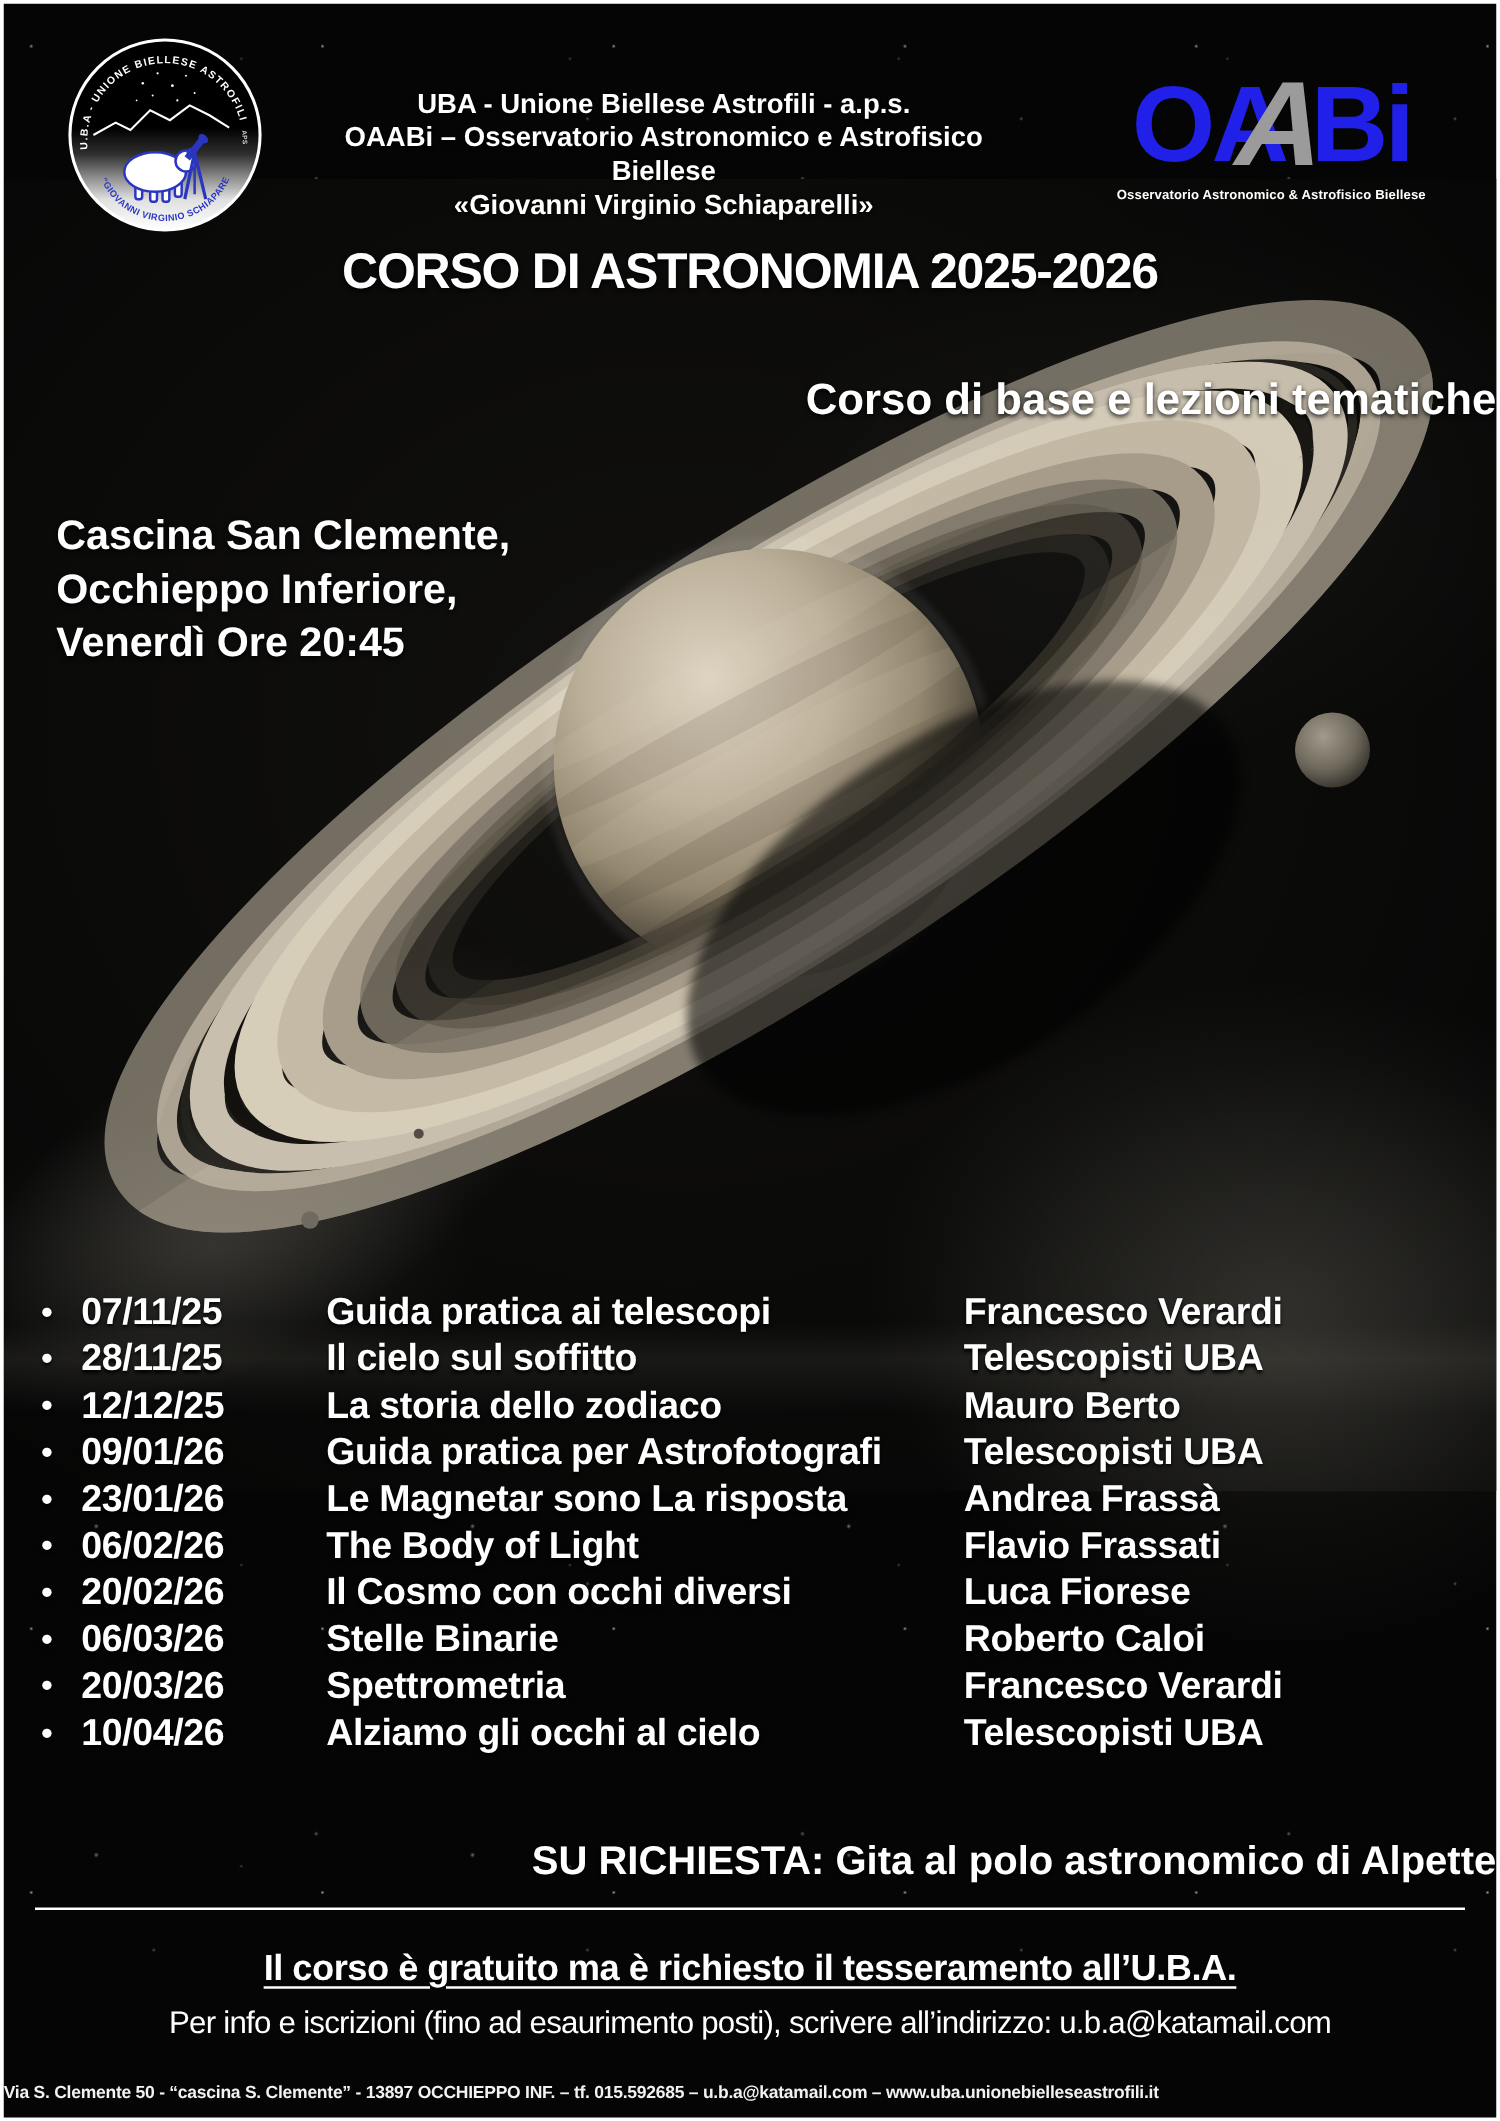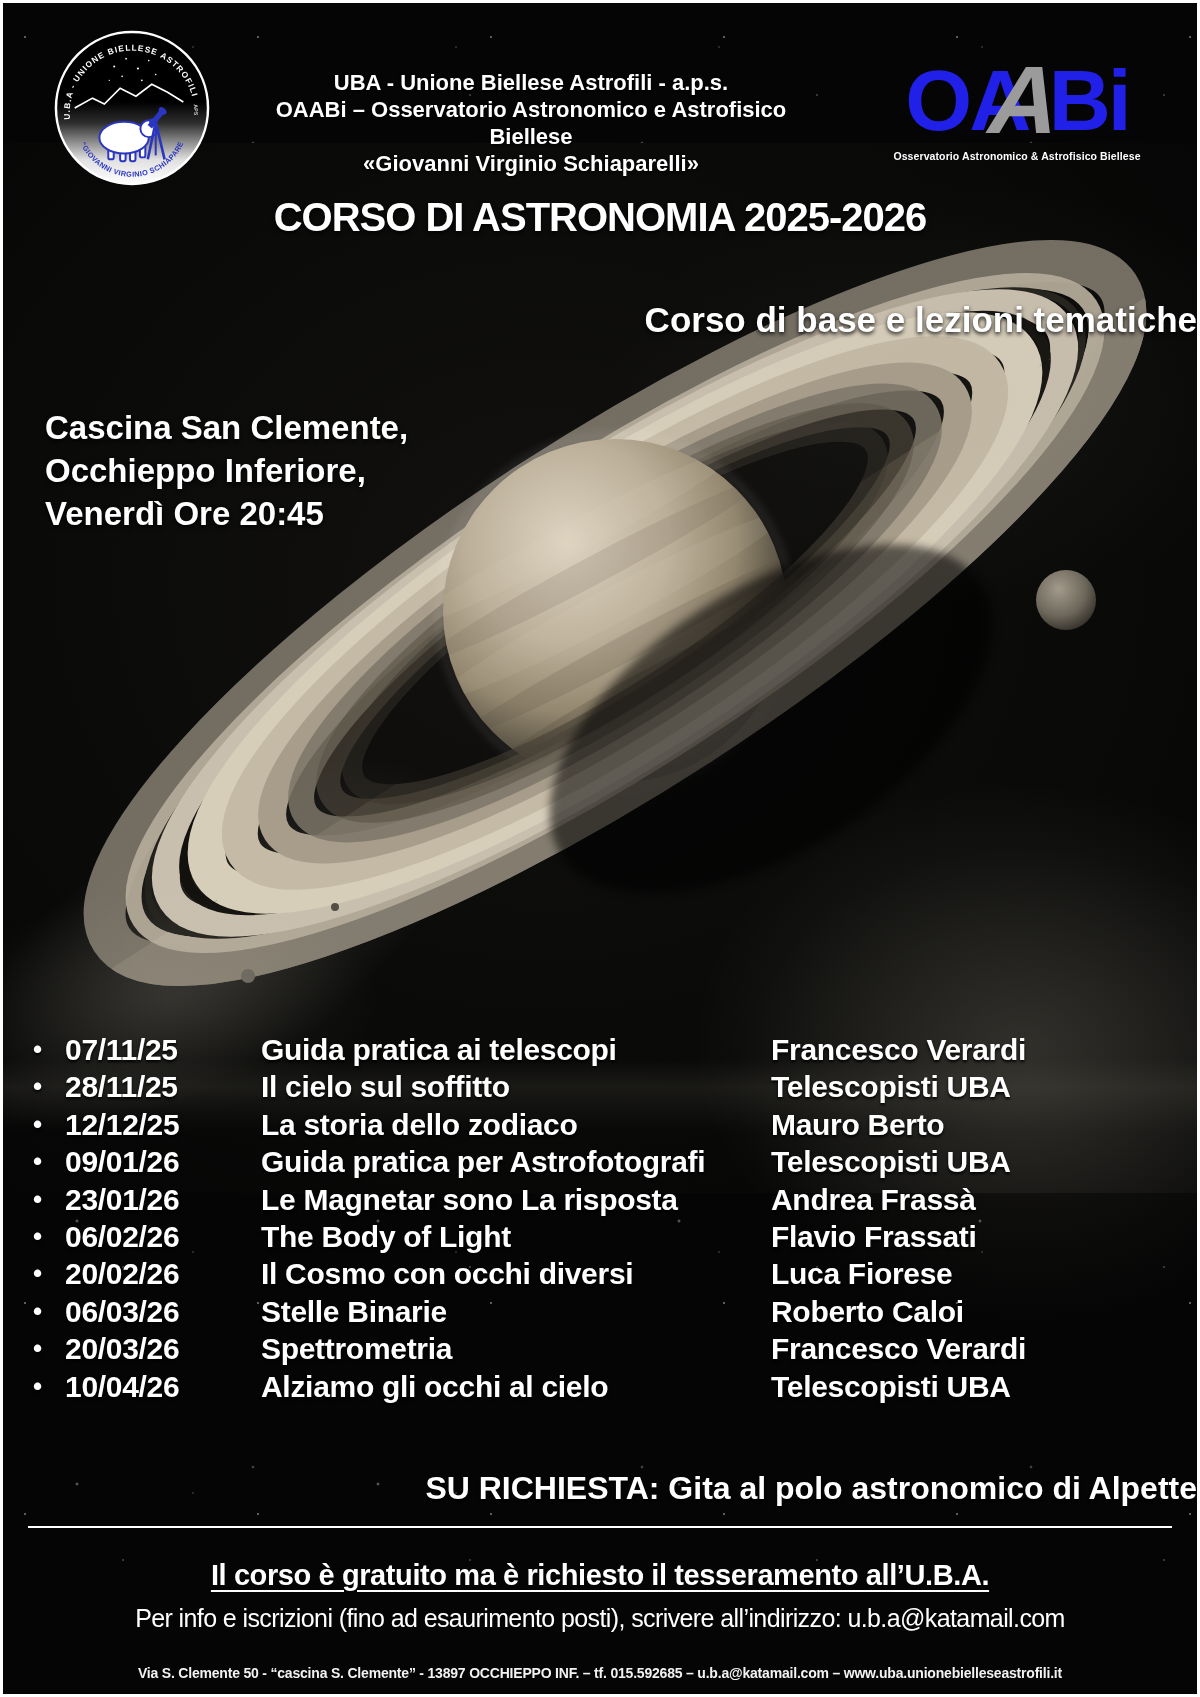--- a/index.html
+++ b/index.html
@@ -86,21 +86,21 @@
   .tesseramento{
     position:absolute;left:0;right:0;top:1556px;text-align:center;
     font-size:29px;font-weight:bold;letter-spacing:-.4px;
     text-decoration:underline;text-underline-offset:5px;
   }
   .infoline{
     position:absolute;left:0;right:0;top:1601px;text-align:center;
     font-size:25px;font-weight:normal;letter-spacing:-.6px;white-space:nowrap;
   }
   .footerline{
-    position:absolute;left:0;right:0;top:1662px;text-align:center;
+    position:absolute;left:0;right:0;top:1662px;
     font-size:14px;font-weight:bold;letter-spacing:-.2px;white-space:nowrap;color:#f2f2f2;
   }
 </style>
 </head>
 <body>
 
 <div class="poster">
 
   <div class="stars"></div>
 

